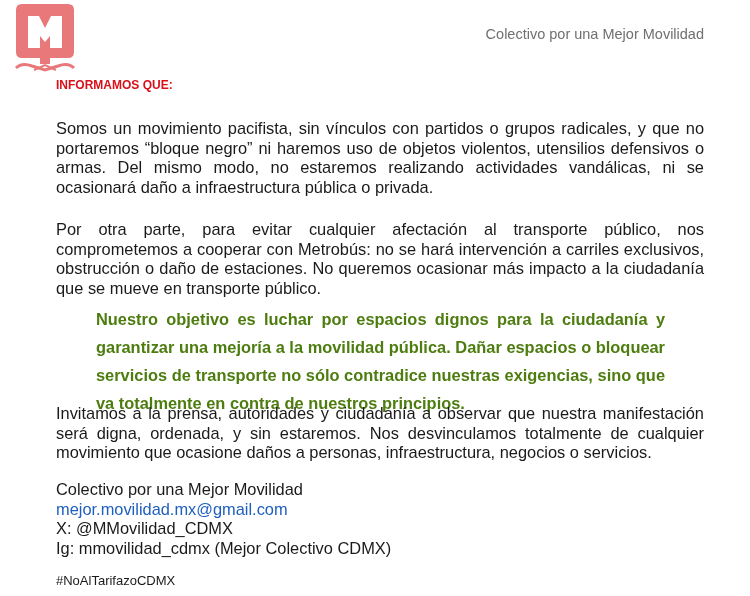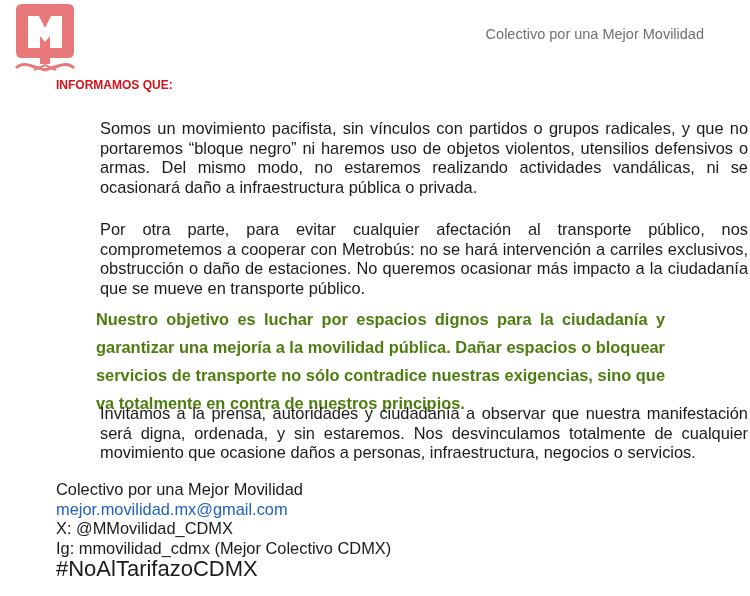--- a/index.html
+++ b/index.html
@@ -2,30 +2,30 @@
 <html><head>
   <meta charset="utf-8">
   <style>
     html, body { margin: 0; padding: 0; background: #ffffff; }
     body { width: 750px; height: 596px; position: relative; overflow: hidden;
            font-family: "Liberation Sans", sans-serif; color: #1a1a1a; }
     .logo { position: absolute; left: 14px; top: 2px; width: 62px; height: 72px; }
     .header-org { position: absolute; right: 46px; top: 26px; font-size: 14.5px; color: #707070; }
     .heading { position: absolute; left: 56px; top: 78px; font-size: 12px; font-weight: bold; color: #d8101a; }
     .para { position: absolute; left: 56px; width: 648px; font-size: 16.4px; line-height: 19.6px;
-            text-align: justify; text-align-last: left; margin-left: 44px; }
+            text-align: justify; text-align-last: left; }
     .p1 { top: 119px; }
     .p2 { top: 220px; }
     .quote { position: absolute; left: 96px; width: 569px; top: 305px; font-size: 16.4px; line-height: 28px;
              font-weight: bold; text-align: justify; text-align-last: left; color: #4d7c0f; }
     .p3 { top: 404px; }
     .contact { position: absolute; left: 56px; top: 480px; font-size: 16.4px; line-height: 19.6px; }
     .contact div { white-space: nowrap; }
     .email { color: #1f5fbf; }
-    .hashtag { position: absolute; left: 56px; top: 556px; font-size: 22px; }
+    .hashtag { position: absolute; left: 56px; top: 573px; font-size: 13px; }
   </style>
 </head>
 <body>
 
 <div class="logo">
   <svg width="62" height="72" viewBox="0 0 62 72">
     <path d="M8 2 H54 Q60 2 60 8 V50 Q60 56 54 56 H36 V62 H26 V56 H8 Q2 56 2 50 V8 Q2 2 8 2 Z" fill="#e8787a"></path>
     <path d="M14 14 H25 L31 26 L37 14 H48 V46 H36 V34 L31 40 L26 34 V46 H14 Z" fill="#ffffff"></path>
     <path d="M2 66 Q8 60 18 64 L31 68 L44 64 Q54 60 60 66" stroke="#e8787a" stroke-width="3" fill="none"></path>
     <path d="M20 68 L31 63 L42 68" stroke="#e8787a" stroke-width="2" fill="none"></path>

